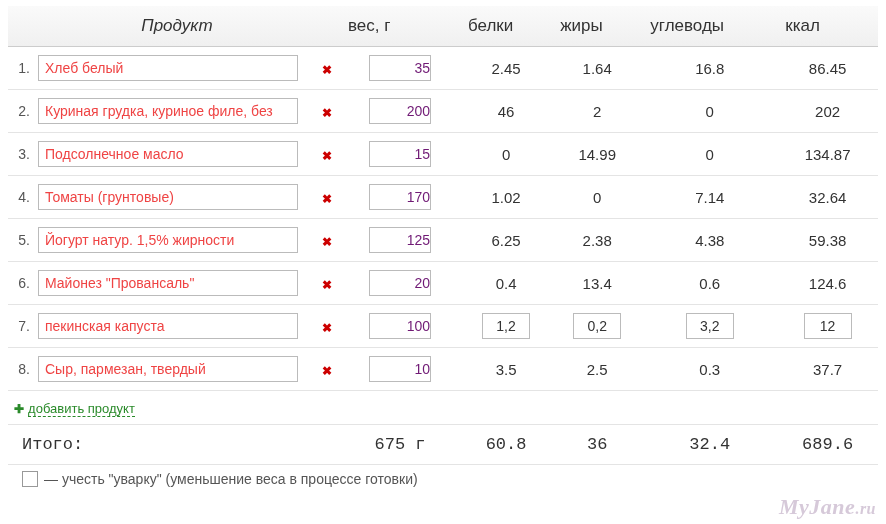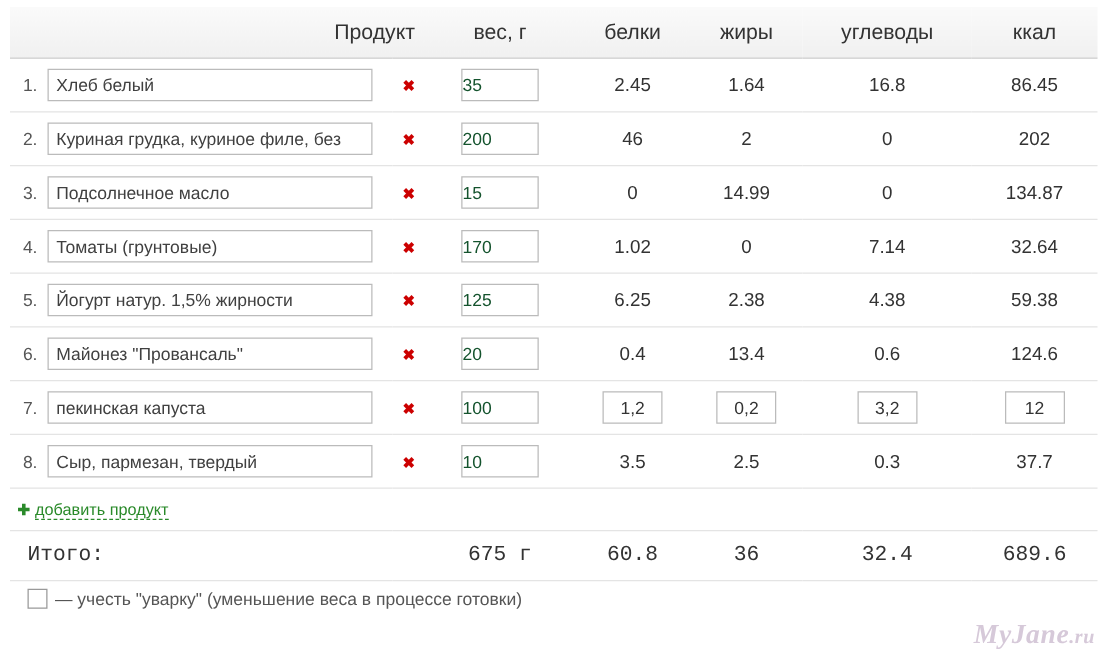--- a/index.html
+++ b/index.html
@@ -11,31 +11,32 @@
     width: 886px;
     height: 524px;
     position: relative;
     padding: 6px 8px;
   }
   table {
     width: 100%;
     border-collapse: collapse;
   }
   thead th {
-    text-align: center;
+    text-align: left;
     font-weight: normal;
     font-size: 17px;
     color: #333;
     padding: 10px 8px;
     border-bottom: 1px solid #ccc;
     background: linear-gradient(#fafafa, #f0f0f0);
   }
   thead th.product-col {
-    text-align: right;
+    text-align: center;
     padding-left: 14px;
+    font-style: italic;
   }
   tbody td {
     padding: 8px 6px;
     border-bottom: 1px solid #e4e4e4;
     text-align: center;
     font-size: 15px;
     color: #333;
     vertical-align: middle;
   }
   tbody tr td.rownum {
@@ -59,30 +60,30 @@
     font-size: 12px;
     cursor: pointer;
     display: inline-block;
   }
   input.name-input {
     width: 260px;
     height: 26px;
     border: 1px solid #bbb;
     padding: 2px 6px;
     font-size: 14px;
-    color: #404040;
+    color: #ef4444;
     font-family: inherit;
   }
   input.wt-input {
     width: 62px;
     height: 26px;
     border: 1px solid #bbb;
-    text-align: left;
-    font-size: 14px;
-    color: #14532d;
+    text-align: right;
+    font-size: 14px;
+    color: #701a75;
     font-family: inherit;
   }
   input.val-input {
     width: 48px;
     height: 26px;
     border: 1px solid #bbb;
     text-align: center;
     font-size: 14px;
     color: #333;
     font-family: inherit;

